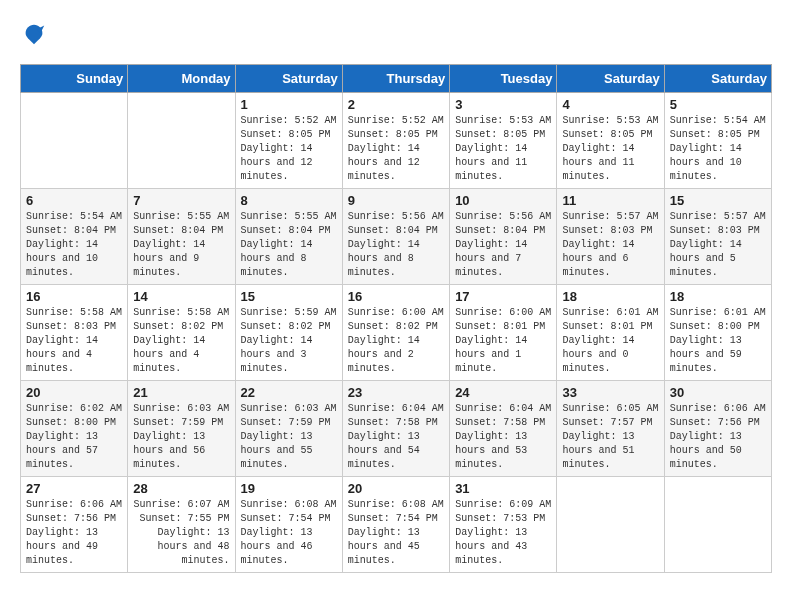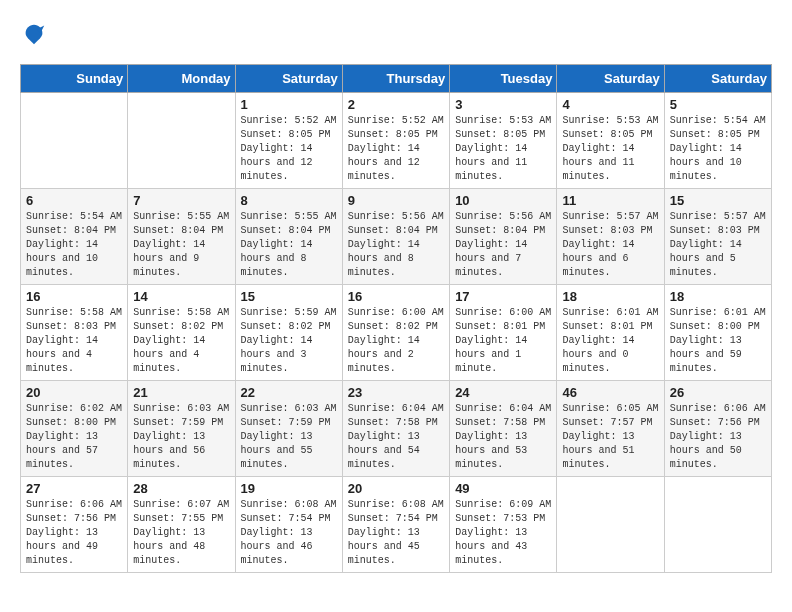--- a/index.html
+++ b/index.html
@@ -272,59 +272,59 @@
 Sunset: 7:58 PM
 Daylight: 13 hours and 54 minutes.</div>
         </td>
         <td>
           <span class="day-number">24</span>
           <div class="day-info" style="white-space: pre-line;">Sunrise: 6:04 AM
 Sunset: 7:58 PM
 Daylight: 13 hours and 53 minutes.</div>
         </td>
         <td>
-          <span class="day-number">46</span>
+          <span class="day-number">33</span>
           <div class="day-info" style="white-space: pre-line;">Sunrise: 6:05 AM
 Sunset: 7:57 PM
 Daylight: 13 hours and 51 minutes.</div>
         </td>
         <td>
-          <span class="day-number">26</span>
+          <span class="day-number">30</span>
           <div class="day-info" style="white-space: pre-line;">Sunrise: 6:06 AM
 Sunset: 7:56 PM
 Daylight: 13 hours and 50 minutes.</div>
         </td>
       </tr>
       <tr>
         <td>
           <span class="day-number">27</span>
           <div class="day-info" style="white-space: pre-line;">Sunrise: 6:06 AM
 Sunset: 7:56 PM
 Daylight: 13 hours and 49 minutes.</div>
         </td>
         <td>
           <span class="day-number">28</span>
-          <div class="day-info" style="white-space: pre-line;">Sunrise: 6:07 AM
+          <div class="day-info" style="white-space: pre-line; text-align: right;">Sunrise: 6:07 AM
 Sunset: 7:55 PM
 Daylight: 13 hours and 48 minutes.</div>
         </td>
         <td>
           <span class="day-number">19</span>
           <div class="day-info" style="white-space: pre-line;">Sunrise: 6:08 AM
 Sunset: 7:54 PM
 Daylight: 13 hours and 46 minutes.</div>
         </td>
         <td>
           <span class="day-number">20</span>
           <div class="day-info" style="white-space: pre-line;">Sunrise: 6:08 AM
 Sunset: 7:54 PM
 Daylight: 13 hours and 45 minutes.</div>
         </td>
         <td>
-          <span class="day-number">49</span>
+          <span class="day-number">31</span>
           <div class="day-info" style="white-space: pre-line;">Sunrise: 6:09 AM
 Sunset: 7:53 PM
 Daylight: 13 hours and 43 minutes.</div>
         </td>
         <td class="empty-cell"></td>
         <td class="empty-cell"></td>
       </tr>
     </tbody>
 </table>
 

